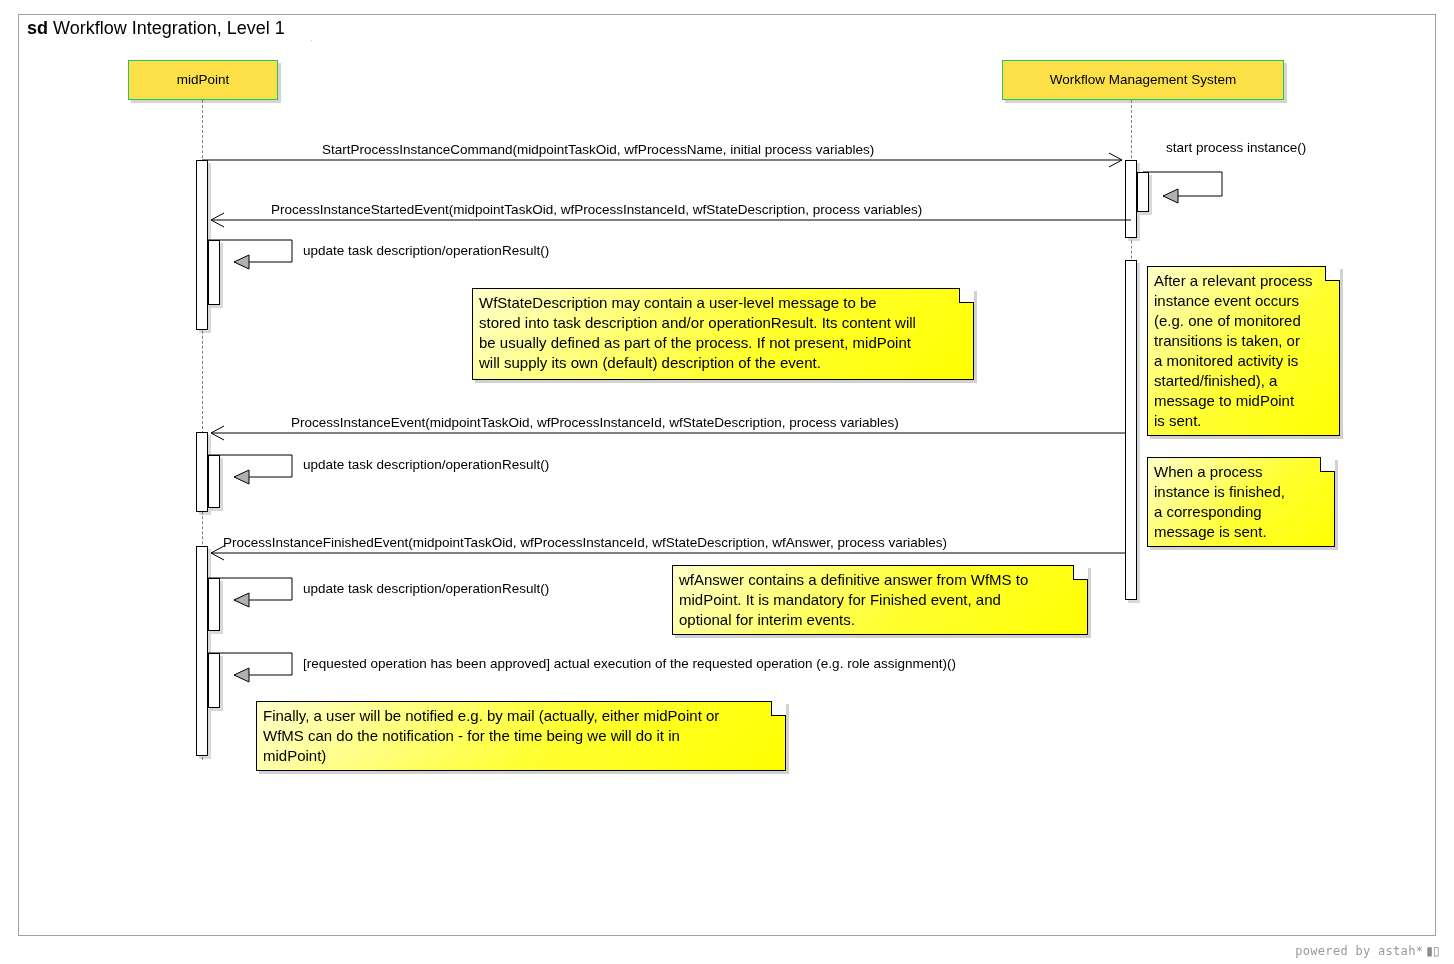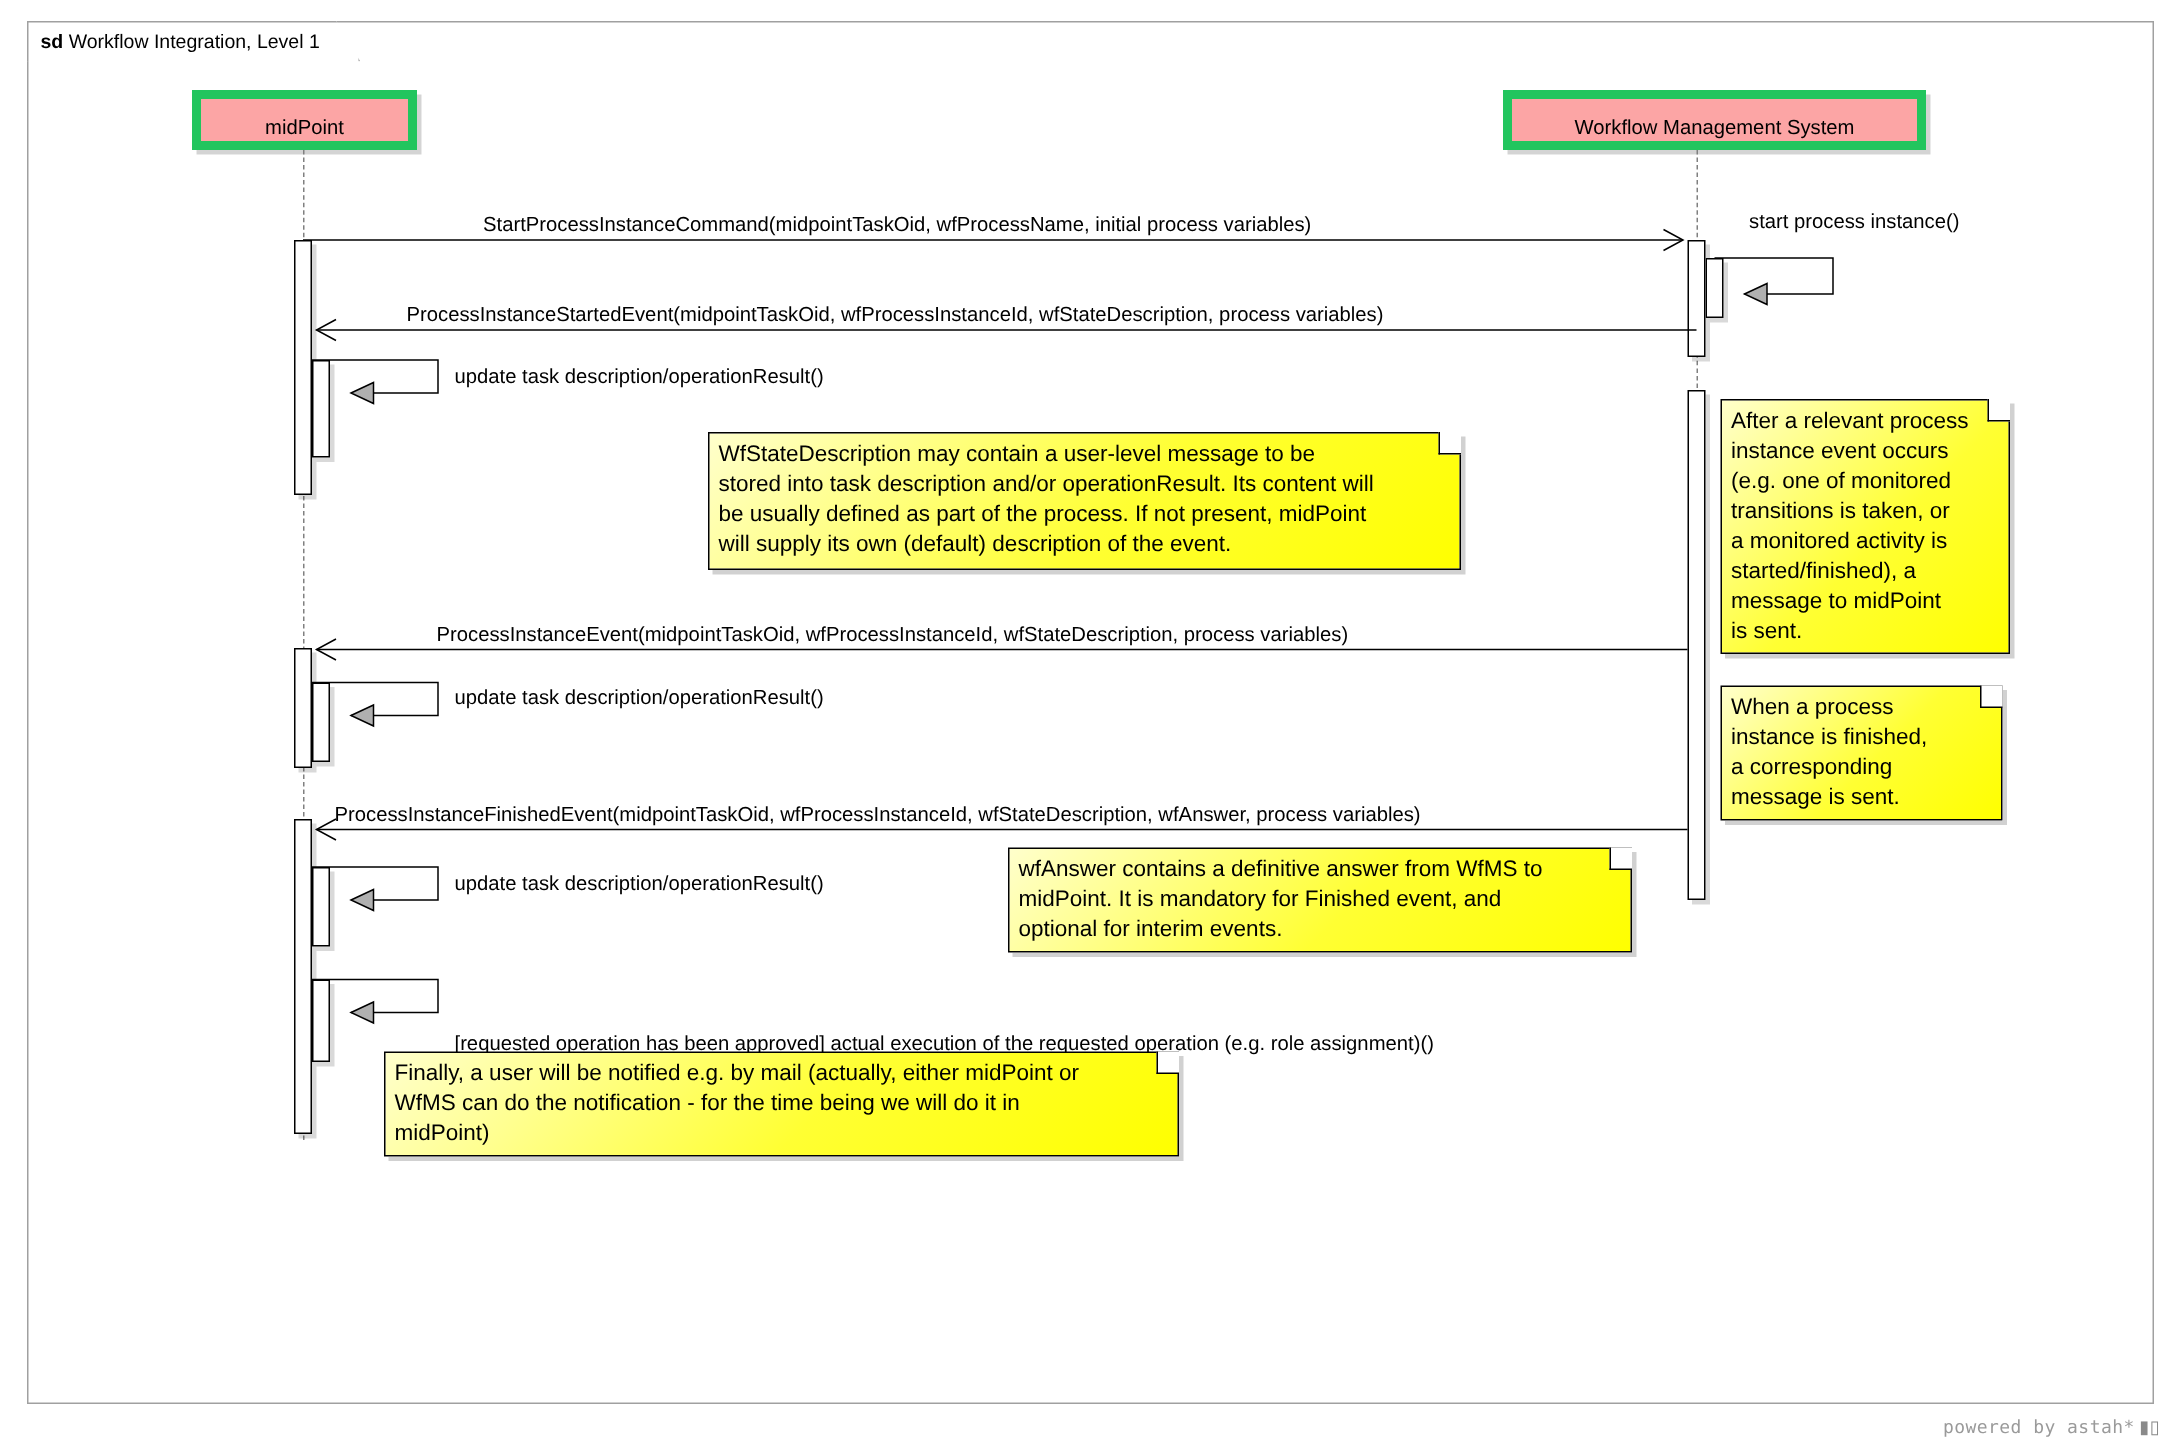--- a/index.html
+++ b/index.html
@@ -34,36 +34,36 @@
     position: absolute;
     left: 18px;
     top: 14px;
     height: 27px;
     box-sizing: border-box;
     border: 1px solid #a0a0a0;
     border-bottom: none;
     background: #ffffff;
     padding: 0 26px 0 8px;
     line-height: 26px;
-    font-size: 13px;
+    font-size: 18px;
     
     clip-path: polygon(0 0, calc(100% - 16px) 0, 100% 100%, 0 100%);
   }
   .frame-tab .kw {
     font-weight: bold;
   }
   .frame-tab .ttl {
     font-weight: normal;
   }
 
   
   .lifeline-head {
     position: absolute;
-    background: #fca5a5;
-    border: 6px solid #22c55e;
+    background: #fde047;
+    border: 1px solid #22c55e;
     box-sizing: border-box;
     text-align: center;
     font-size: 13.5px;
     line-height: 38px;
     height: 40px;
     box-shadow: 3px 3px 0 rgba(0,0,0,0.17);
   }
   .lifeline-line {
     position: absolute;
     width: 0;
@@ -197,21 +197,21 @@
   </svg>
 
   <div class="msg-label" style="left:322px; top:142px;">StartProcessInstanceCommand(midpointTaskOid, wfProcessName, initial process variables)</div>
   <div class="msg-label" style="left:1166px; top:140px;">start process instance()</div>
   <div class="msg-label" style="left:271px; top:202px;">ProcessInstanceStartedEvent(midpointTaskOid, wfProcessInstanceId, wfStateDescription, process variables)</div>
   <div class="msg-label" style="left:303px; top:243px;">update task description/operationResult()</div>
   <div class="msg-label" style="left:291px; top:415px;">ProcessInstanceEvent(midpointTaskOid, wfProcessInstanceId, wfStateDescription, process variables)</div>
   <div class="msg-label" style="left:303px; top:457px;">update task description/operationResult()</div>
   <div class="msg-label" style="left:223px; top:535px;">ProcessInstanceFinishedEvent(midpointTaskOid, wfProcessInstanceId, wfStateDescription, wfAnswer, process variables)</div>
   <div class="msg-label" style="left:303px; top:581px;">update task description/operationResult()</div>
-  <div class="msg-label" style="left:303px; top:656px;margin-top:32px;">[requested operation has been approved] actual execution of the requested operation (e.g. role assignment)()</div>
+  <div class="msg-label" style="left:303px; top:656px;">[requested operation has been approved] actual execution of the requested operation (e.g. role assignment)()</div>
 
   <div class="note" style="left:472px; top:288px; width:502px; height:92px;">
     <span class="dogear"></span>
     <div class="note-text">WfStateDescription may contain a user-level message to be
 stored into task description and/or operationResult. Its content will
 be usually defined as part of the process. If not present, midPoint
 will supply its own (default) description of the event.</div>
   </div>
 
   <div class="note" style="left:1147px; top:266px; width:193px; height:170px;">

